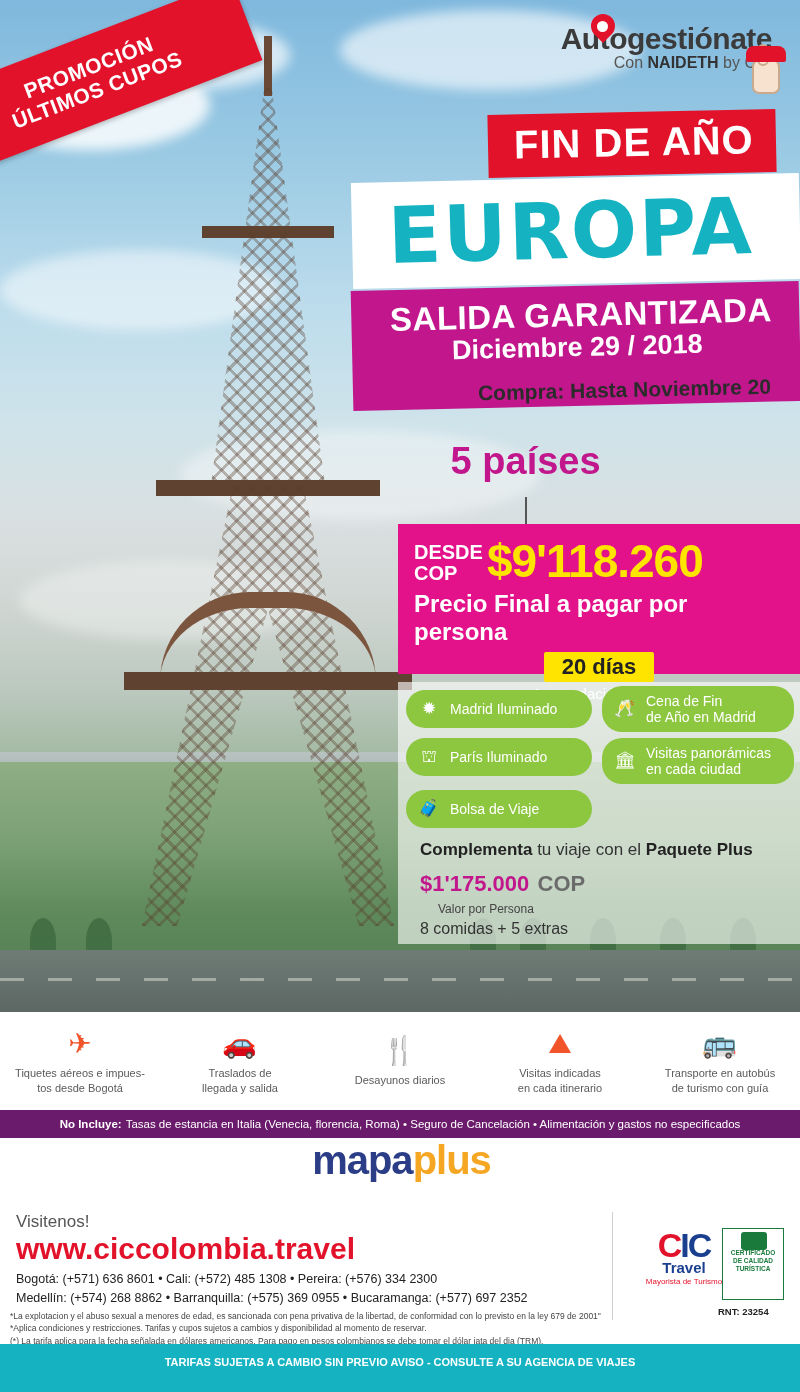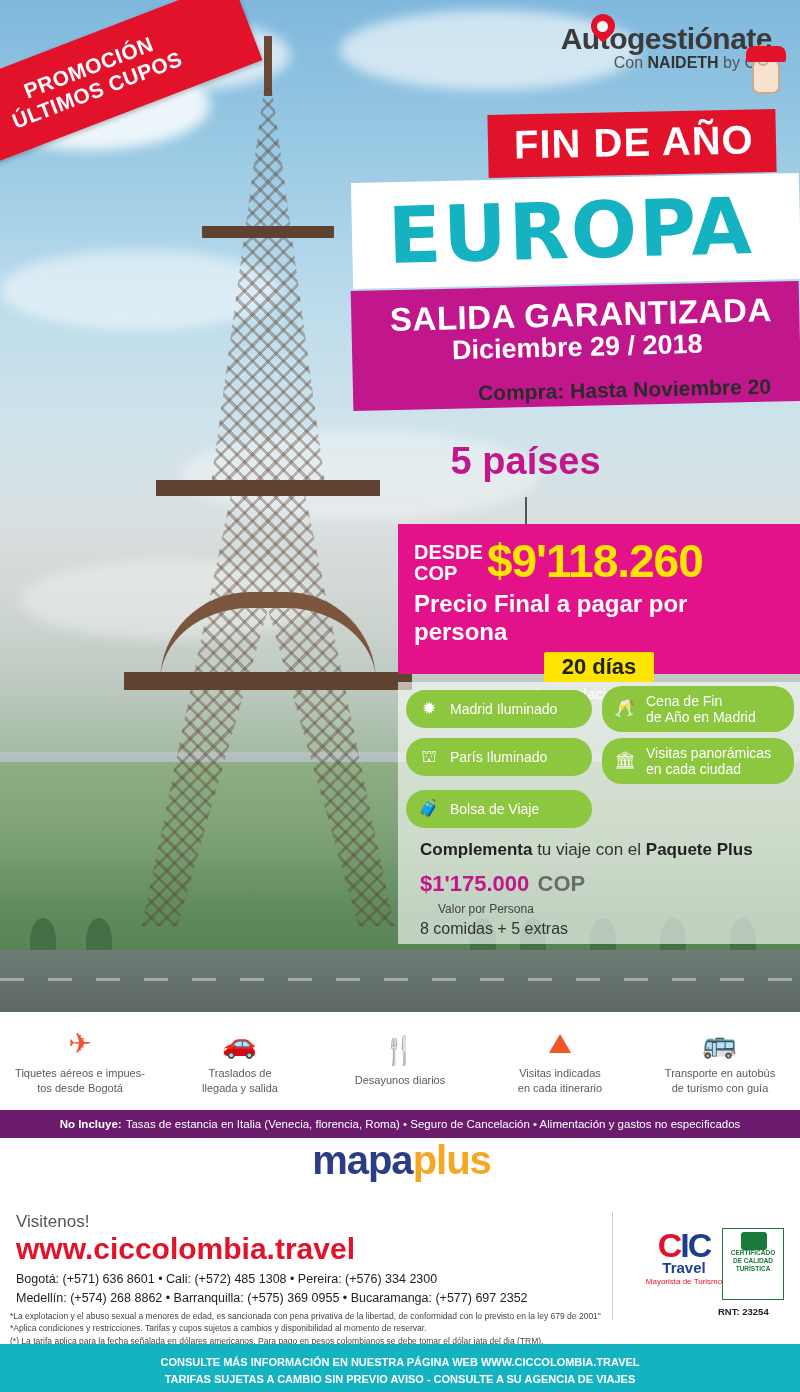--- a/index.html
+++ b/index.html
@@ -397,17 +397,16 @@
     <div class="seal">
       <div class="sc"></div>
       <div class="st" style="white-space:pre-line">CERTIFICADO
 DE CALIDAD
 TURÍSTICA</div>
     </div>
     <div class="rnt">RNT: 23254</div>
   </div>
 
   <div class="footer">
-    <div>CONSULTE MÁS INFORMACIÓN EN NUESTRA PÁGINA WEB WWW.CICCOLOMBIA.TRAVEL</div>
     <div>TARIFAS SUJETAS A CAMBIO SIN PREVIO AVISO - CONSULTE A SU AGENCIA DE VIAJES</div>
   </div>
 
 </div>
 
 </body></html>

